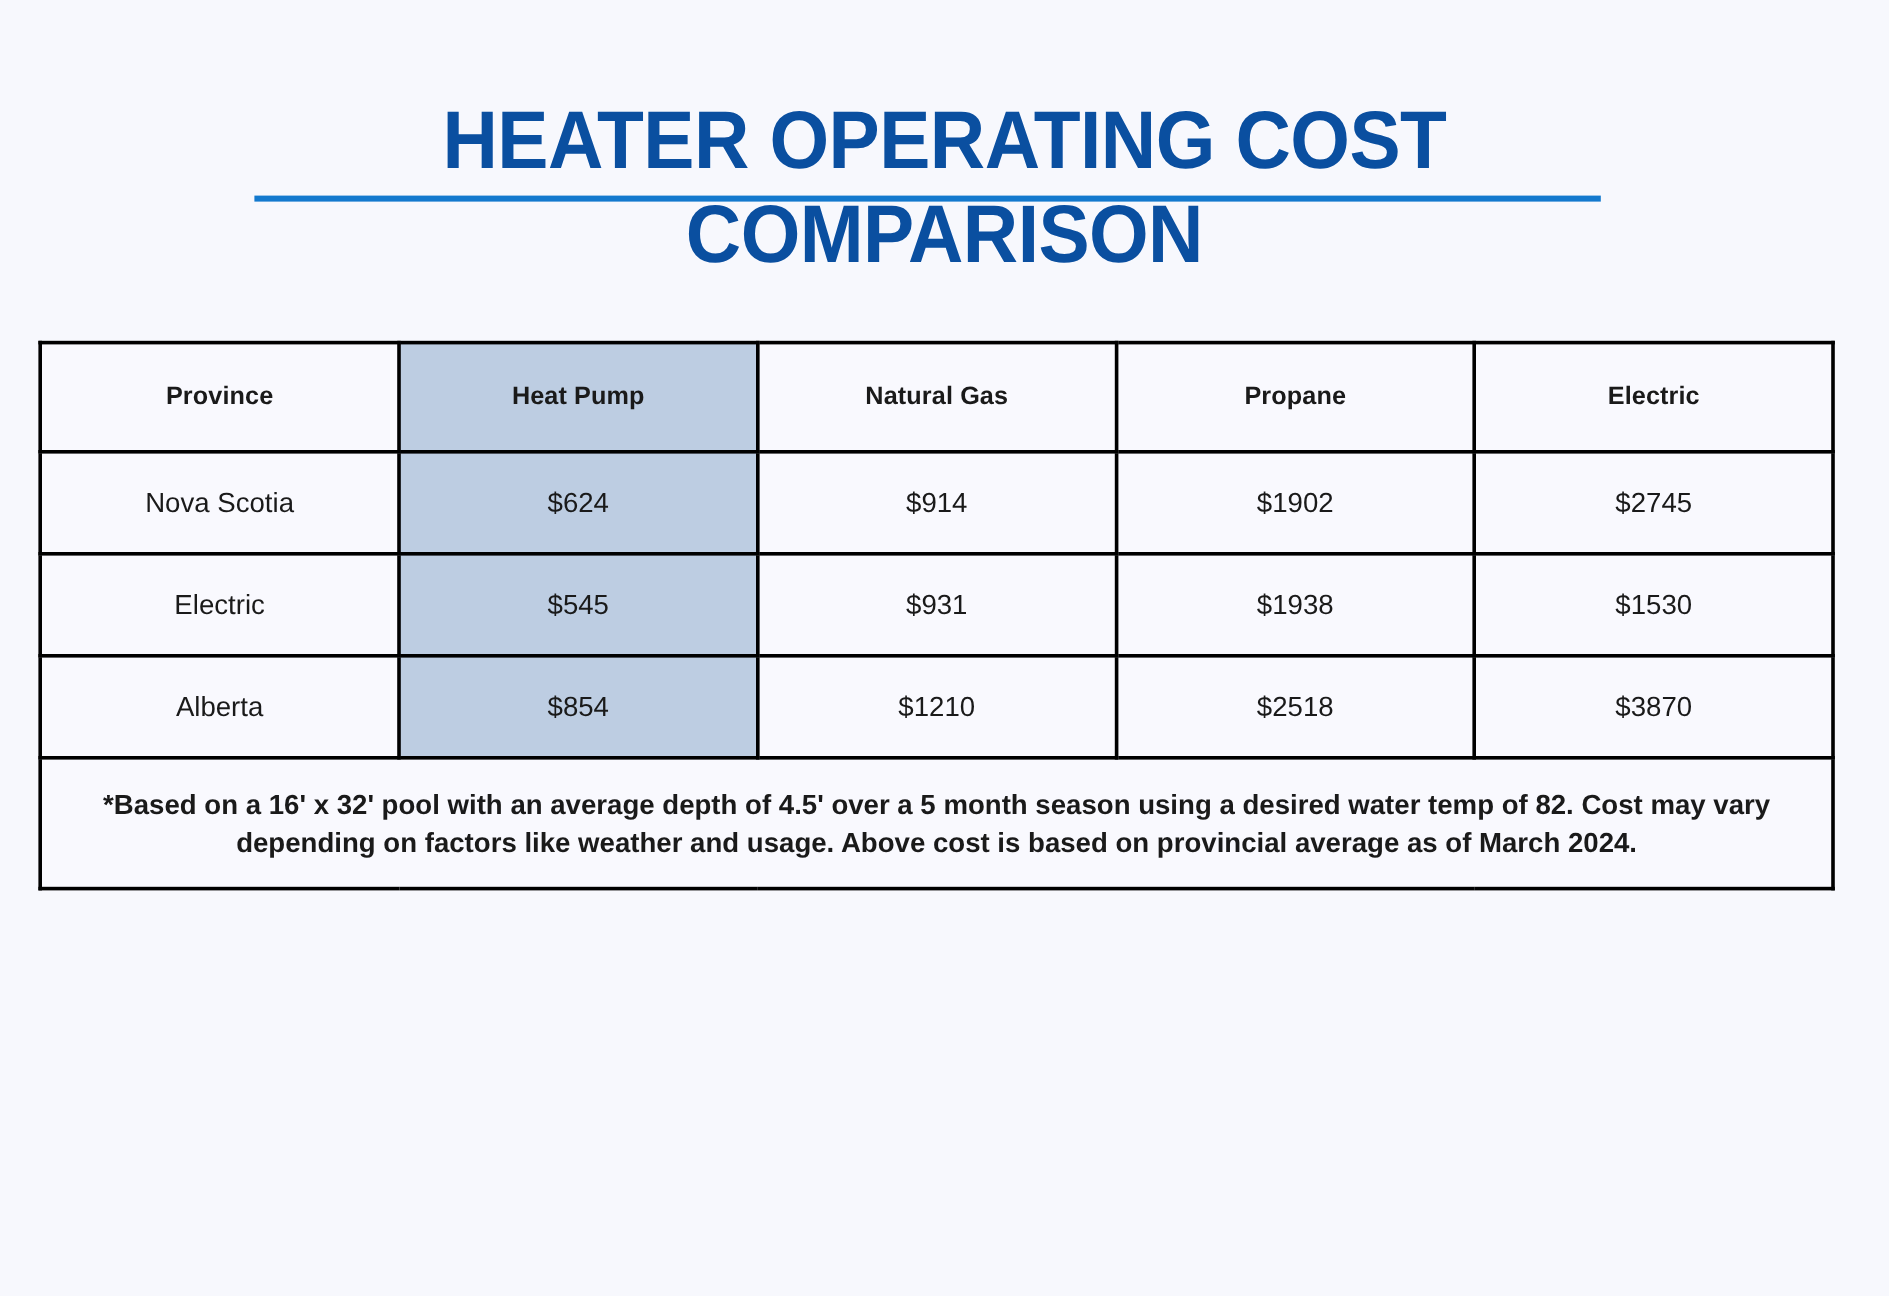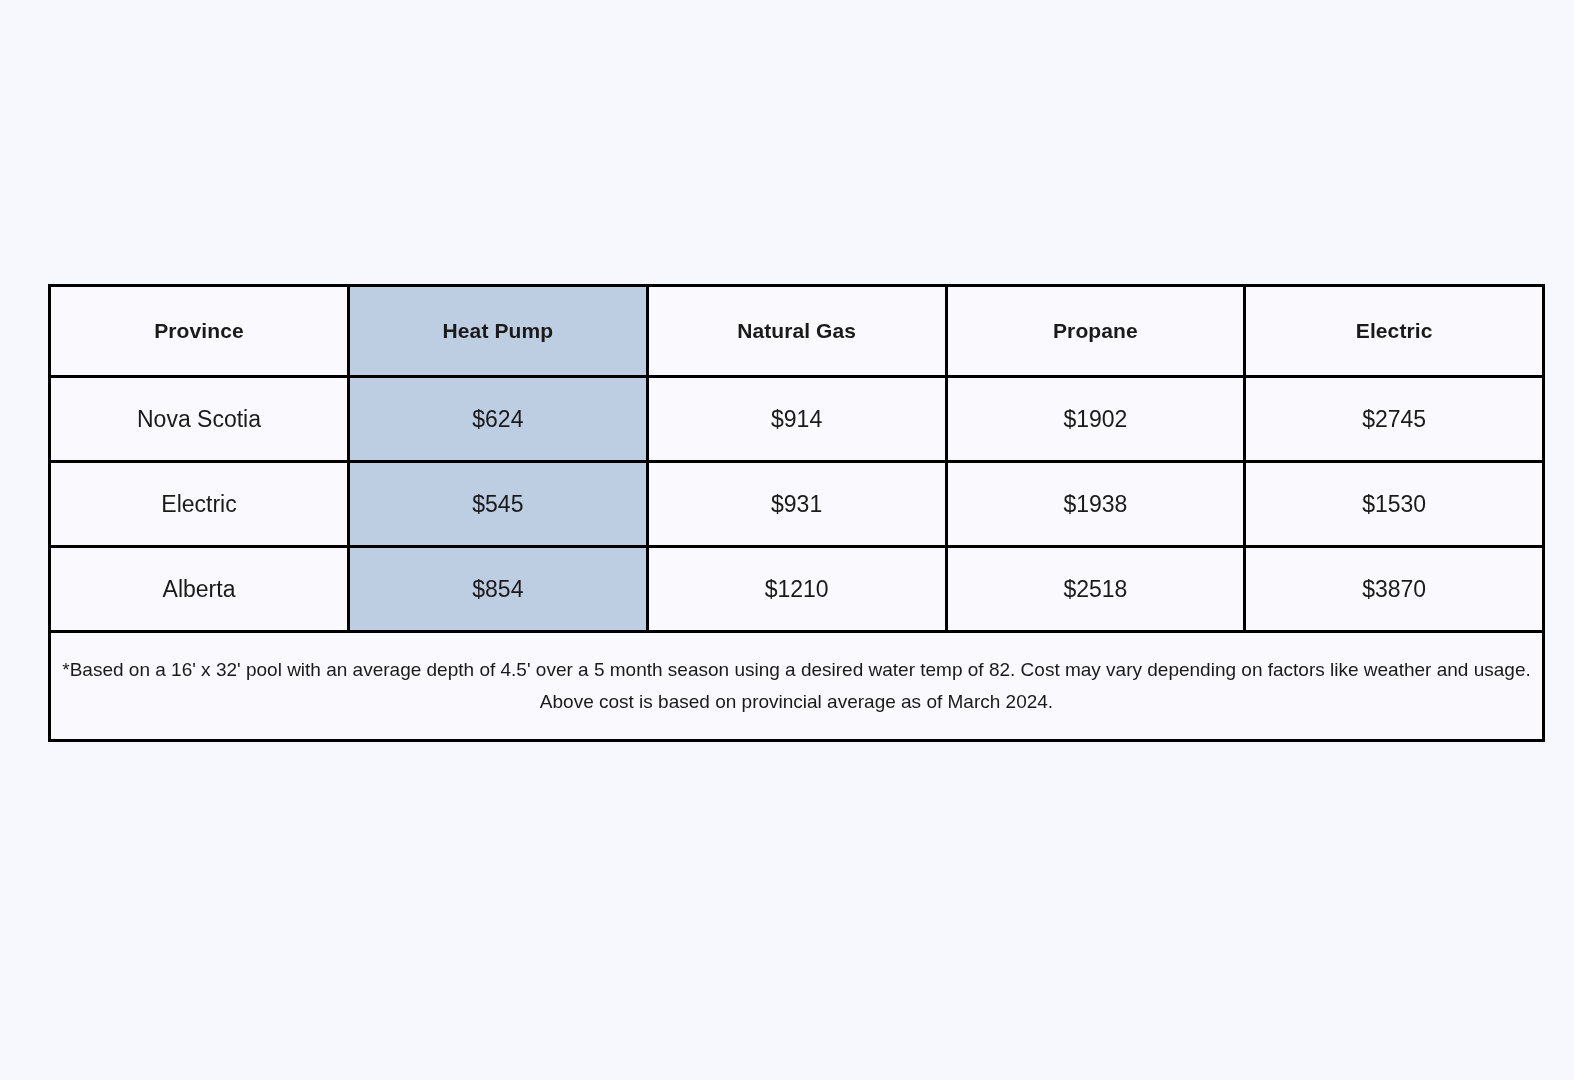--- a/index.html
+++ b/index.html
@@ -45,21 +45,21 @@
     left: 212px;
     top: 85px;
     width: 1122px;
     height: 5px;
     background: #1379ce;
   }
 
   
   .table-wrap {
     position: absolute;
-    left: 48px;
+    left: 32px;
     top: 284px;
     width: 1494px;
   }
   table.cost-table {
     border-collapse: collapse;
     table-layout: fixed;
     width: 1494px;
     background: #f9f9fe;
   }
   table.cost-table td,
@@ -84,36 +84,41 @@
     height: 82px;
     font-size: 23px;
     font-weight: normal;
   }
   .hl {
     background: #bdcde2 !important;
   }
 
   td.footnote-cell {
     height: 106px;
-    font-size: 19px;
+    font-size: 23px;
     line-height: 32px;
-    font-weight: normal;
+    font-weight: bold;
     padding: 0 26px;
     color: #1a1a1a;
   }
   .footnote-text {
     display: block;
     text-align: center;
   }
 </style>
 </head>
 <body>
 
 <div class="page">
 
+  <div class="title-block">
+    <div class="title-line">HEATER OPERATING COST</div>
+    <div class="title-rule"></div>
+    <div class="title-line">COMPARISON</div>
+  </div>
 
   <div class="table-wrap">
     <table class="cost-table">
       <colgroup>
         <col class="c-province">
         <col class="c-data">
         <col class="c-data">
         <col class="c-data">
         <col class="c-data">
       </colgroup>

